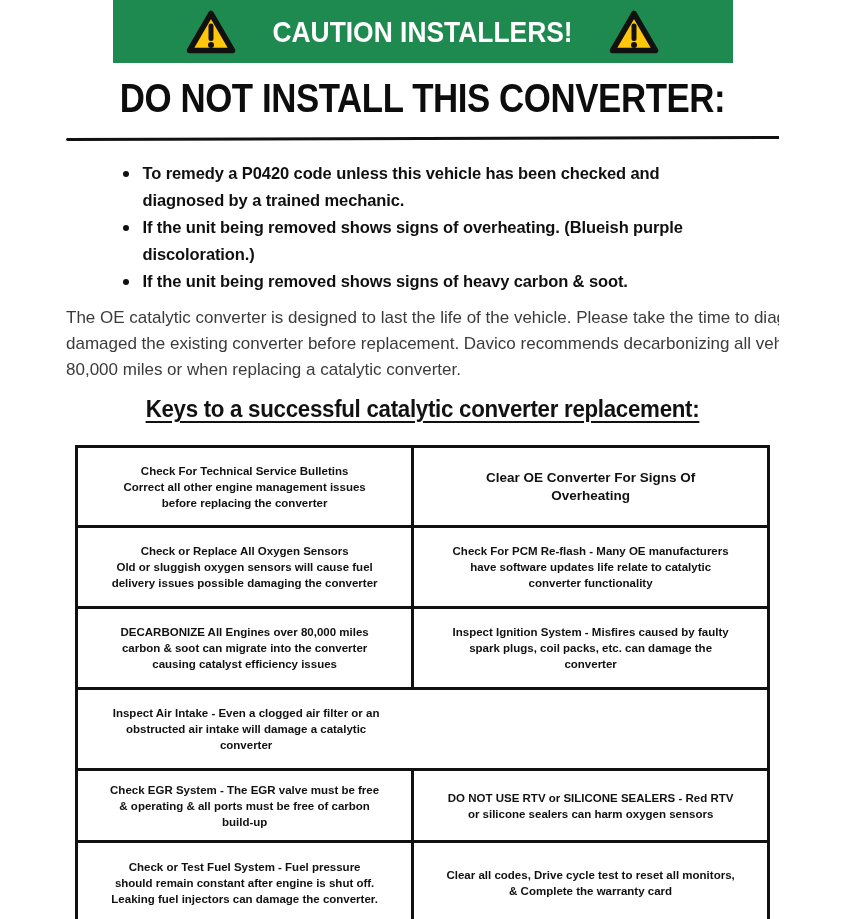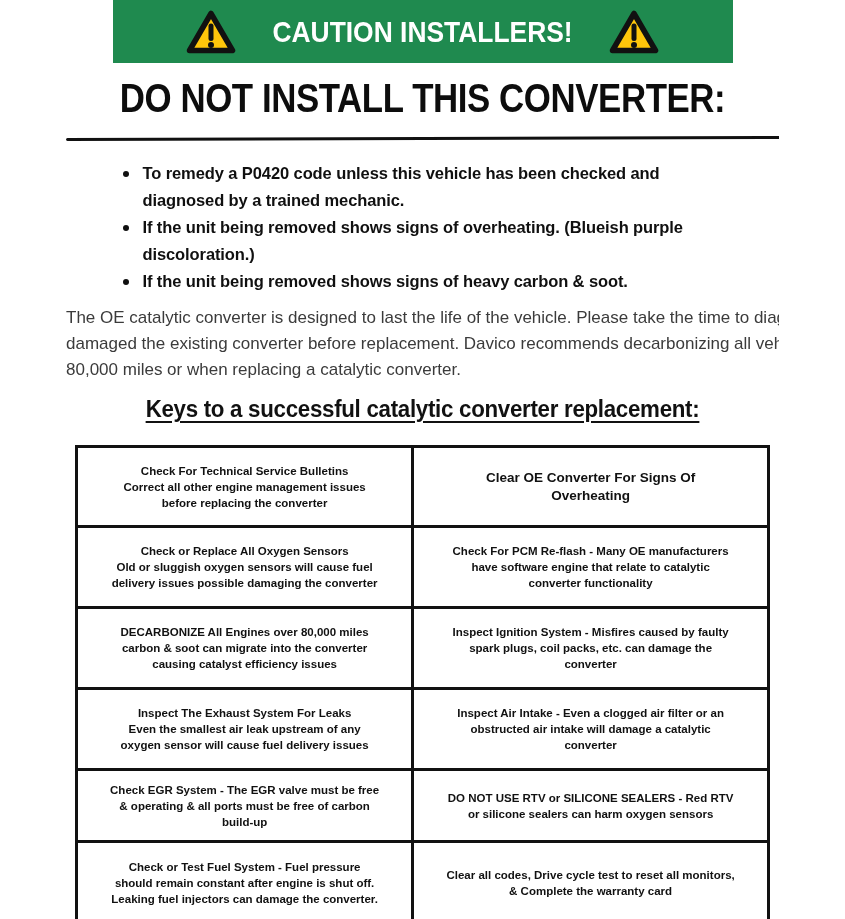--- a/index.html
+++ b/index.html
@@ -170,29 +170,27 @@
 
   <div class="tips-table">
     <div class="t-row">
       <div class="t-cell left r1">Check For Technical Service Bulletins
 Correct all other engine management issues before replacing the converter</div>
       <div class="t-cell big r1">Clear OE Converter For Signs Of Overheating</div>
     </div>
     <div class="t-row">
       <div class="t-cell left r2">Check or Replace All Oxygen Sensors
 Old or sluggish oxygen sensors will cause fuel delivery issues possible damaging the converter</div>
-      <div class="t-cell r2">Check For PCM Re-flash - Many OE manufacturers have software engine that relate to catalytic converter functionality</div>
+      <div class="t-cell r2">Check For PCM Re-flash - Many OE manufacturers have software updates life relate to catalytic converter functionality</div>
     </div>
     <div class="t-row">
       <div class="t-cell left r3">DECARBONIZE All Engines over 80,000 miles carbon &amp; soot can migrate into the converter causing catalyst efficiency issues</div>
       <div class="t-cell r3">Inspect Ignition System - Misfires caused by faulty spark plugs, coil packs, etc. can damage the converter</div>
     </div>
     <div class="t-row">
-      <div class="t-cell left r4">Inspect The Exhaust System For Leaks
-Even the smallest air leak upstream of any oxygen sensor will cause fuel delivery issues</div>
       <div class="t-cell r4">Inspect Air Intake - Even a clogged air filter or an obstructed air intake will damage a catalytic converter</div>
     </div>
     <div class="t-row">
       <div class="t-cell left r5">Check EGR System - The EGR valve must be free &amp; operating &amp; all ports must be free of carbon build-up</div>
       <div class="t-cell r5">DO NOT USE RTV or SILICONE SEALERS - Red RTV or silicone sealers can harm oxygen sensors</div>
     </div>
     <div class="t-row">
       <div class="t-cell left r6">Check or Test Fuel System - Fuel pressure should remain constant after engine is shut off.  Leaking fuel injectors can damage the converter.</div>
       <div class="t-cell r6">Clear all codes,  Drive cycle test to reset all monitors, &amp; Complete the warranty card</div>
     </div>

